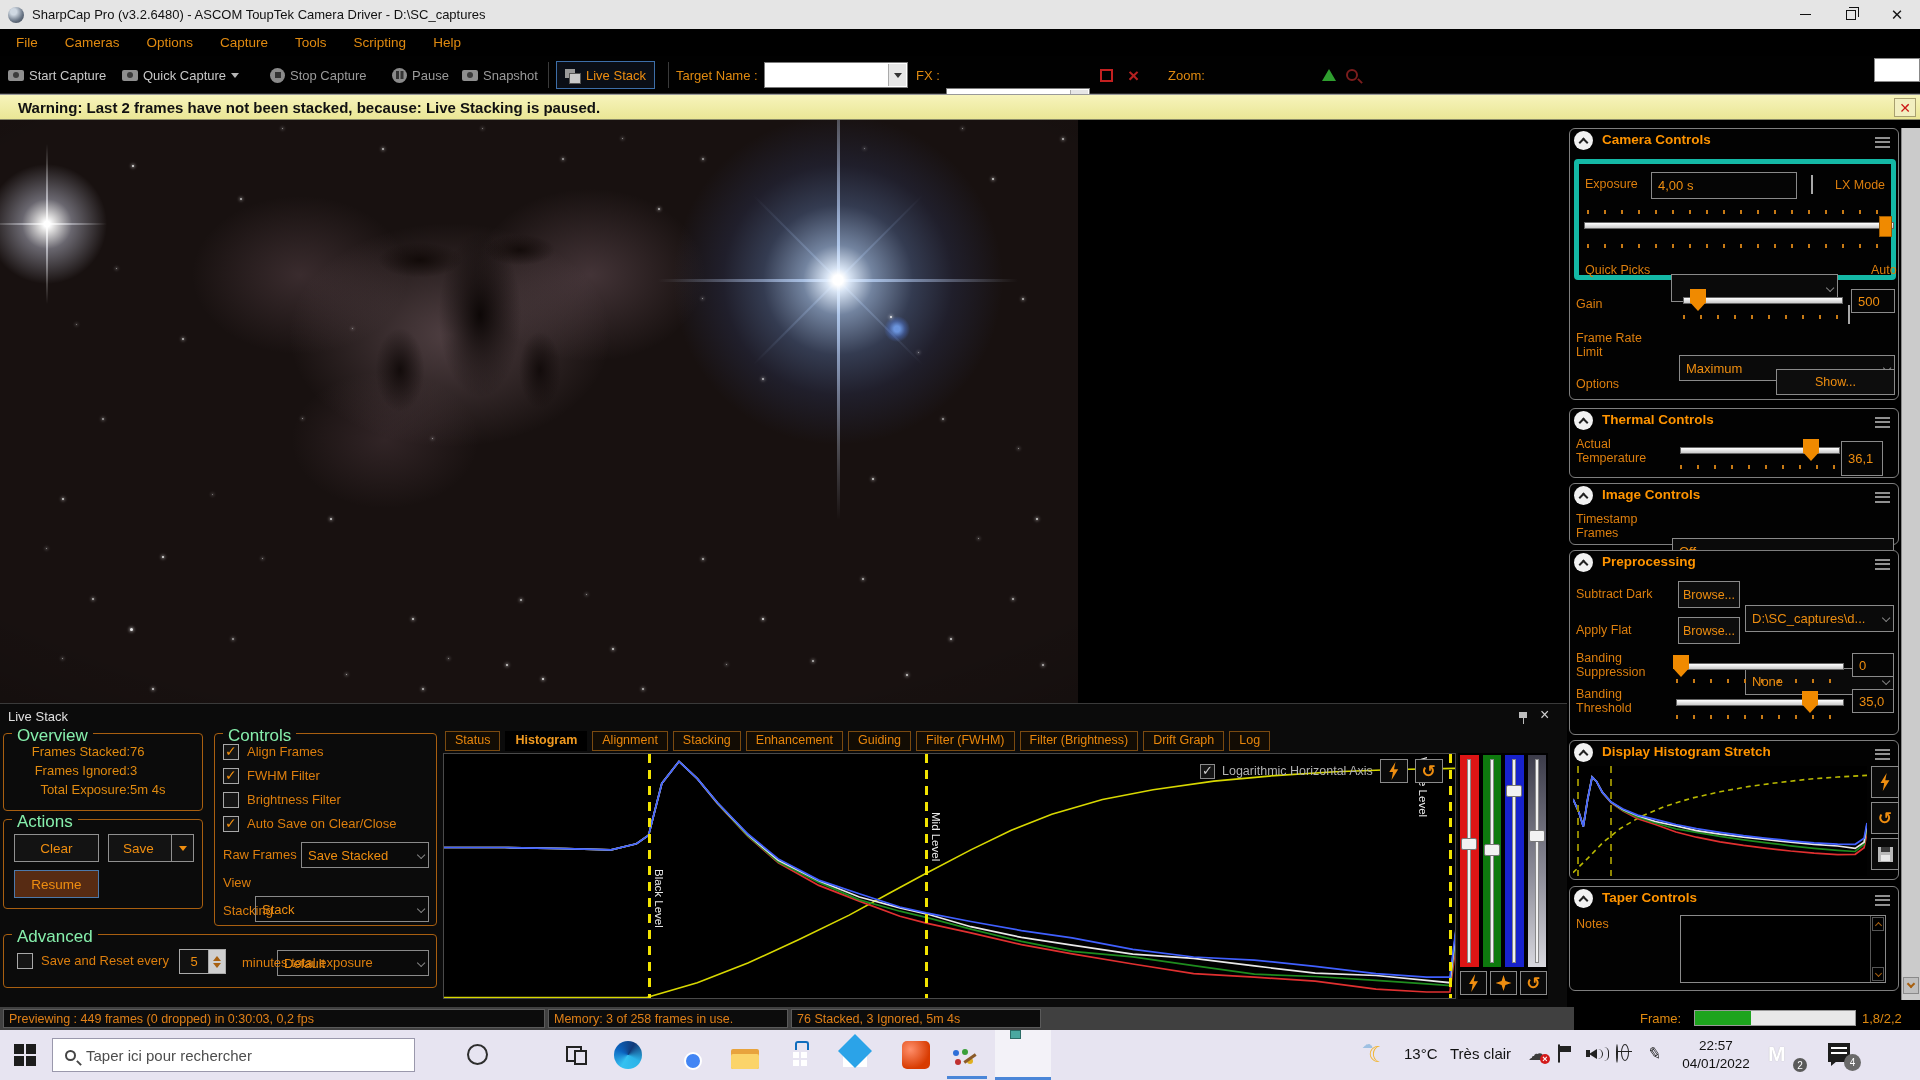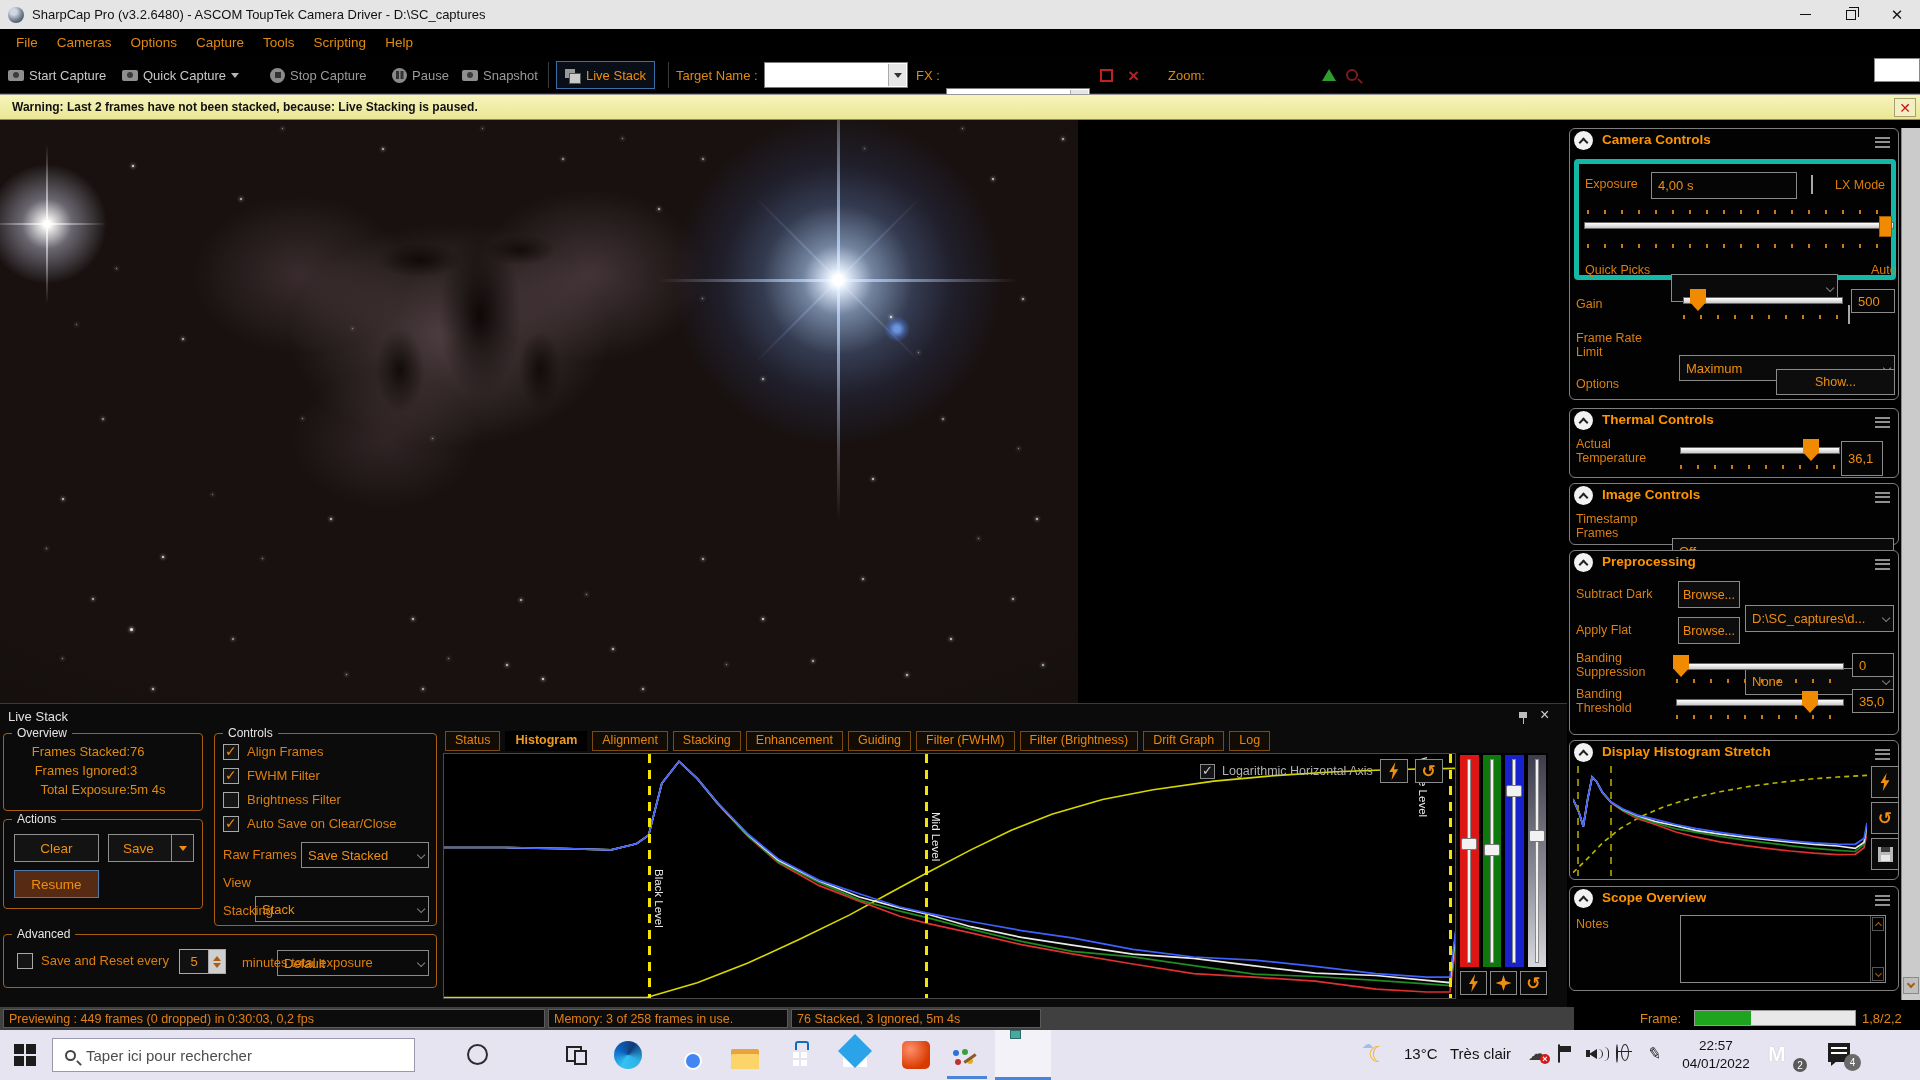--- a/index.html
+++ b/index.html
@@ -10,21 +10,21 @@
   #titlebar{position:absolute;left:0;top:0;width:1920px;height:29px;background:#e5e5e5;display:flex;align-items:center;}
   #applogo{width:16px;height:16px;border-radius:50%;margin:0 8px 0 8px;background:radial-gradient(circle at 35% 30%,#cfd8e2 0 20%,#6a7686 60%,#2c3440 100%);}
   #wintitle{font-size:13px;color:#111;}
   #winbtns{margin-left:auto;display:flex;height:100%;}
   .winbtn{width:46px;height:100%;display:flex;align-items:center;justify-content:center;color:#111;font-size:13px;}
   .ic-min{width:11px;height:1.5px;background:#111;display:inline-block;}
   .ic-max{width:10px;height:10px;border:1.5px solid #111;display:inline-block;position:relative;}
   .ic-max::before{content:"";position:absolute;left:2px;top:-4px;width:9px;height:9px;border:1.5px solid #111;border-left:none;border-bottom:none;}
   .ic-x{font-size:15px;line-height:1;}
   
-  #menubar{position:absolute;left:0;top:29px;width:1920px;height:27px;background:#000;display:flex;align-items:center;padding-left:16px;gap:19px;}
+  #menubar{position:absolute;left:0;top:29px;width:1920px;height:27px;background:#000;display:flex;align-items:center;padding-left:16px;gap:27px;}
   .menu-item{color:#e08a10;font-size:13.5px;cursor:default;}
   
   #toolbar{position:absolute;left:0;top:56px;width:1920px;height:38px;background:#010101;border-bottom:1px solid #2a2a2a;}
   .tbitem{position:absolute;top:0;height:38px;display:flex;align-items:center;gap:5px;font-size:13px;color:#c8c8c8;}
   .tbgray{color:#9a9a9a;}
   .tblab{color:#e08a10;}
   .tbsep{position:absolute;top:6px;width:1px;height:26px;background:#3a3a3a;}
   .ic-cam{width:16px;height:11px;background:#8f8f8f;border-radius:2px;position:relative;}
   .ic-cam::after{content:"";position:absolute;left:5px;top:2.5px;width:6px;height:6px;border-radius:50%;background:#3c3c3c;}
   .ic-circ{width:15px;height:15px;border-radius:50%;background:#8a8a8a;position:relative;}
@@ -39,21 +39,21 @@
   .ddw .dbtn{position:absolute;right:1px;top:1px;bottom:1px;width:18px;background:#e6e6e6;border-left:1px solid #aaa;display:flex;align-items:center;justify-content:center;}
   .ddw .dbtn::after{content:"";width:0;height:0;border-left:4px solid transparent;border-right:4px solid transparent;border-top:5px solid #333;}
   .ic-redrect{width:13px;height:13px;border:2px solid #c32020;}
   .ic-redx{color:#b42020;font-size:19px;font-weight:bold;line-height:1;}
   .ic-greentri{width:0;height:0;border-left:7px solid transparent;border-right:7px solid transparent;border-bottom:12px solid #2f9e2f;}
   .ic-mag{width:12px;height:12px;border:2px solid #7c1d1d;border-radius:50%;position:relative;}
   .ic-mag::after{content:"";position:absolute;left:9px;top:9px;width:6px;height:2px;background:#7c1d1d;transform:rotate(45deg);}
   #tb-endbox{position:absolute;left:1874px;top:2px;width:46px;height:24px;background:#fff;border:1px solid #888;}
   
   #warnbar{position:absolute;left:0;top:94px;width:1920px;height:26px;background:linear-gradient(180deg,#f7f4bc,#eae695);border-top:1px solid #999;border-bottom:1px solid #8a8a6a;display:flex;align-items:center;}
-  #warntext{font-size:12px;font-weight:bold;color:#111;padding-left:12px;}
+  #warntext{font-size:15px;font-weight:bold;color:#111;padding-left:18px;}
   #warnclose{position:absolute;right:4px;top:3px;width:22px;height:19px;background:#f2efc0;border:1px solid #a8a070;display:flex;align-items:center;justify-content:center;color:#cc1515;font-weight:bold;font-size:14px;}
   
   #canvas{position:absolute;left:0;top:120px;width:1567px;height:583px;background:#000;overflow:hidden;}
   #sky{position:absolute;left:0;top:0;width:1078px;height:583px;overflow:hidden;background-color:#181110;
     background-image:
       radial-gradient(ellipse 60px 25px at 420px 140px, rgba(15,8,6,.9), transparent 70%),
       radial-gradient(ellipse 50px 22px at 520px 130px, rgba(15,8,6,.85), transparent 70%),
       radial-gradient(ellipse 35px 60px at 400px 250px, rgba(12,6,5,.85), transparent 70%),
       radial-gradient(ellipse 30px 55px at 540px 250px, rgba(12,6,5,.8), transparent 70%),
       radial-gradient(ellipse 55px 110px at 480px 195px, rgba(10,5,4,.95), transparent 75%),
@@ -117,21 +117,21 @@
   .chevupsm{width:5px;height:5px;border-left:1.5px solid #a86010;border-top:1.5px solid #a86010;transform:rotate(45deg);margin-top:2px;}
   .chevdnsm{width:5px;height:5px;border-right:1.5px solid #a86010;border-bottom:1.5px solid #a86010;transform:rotate(45deg);margin-top:-2px;}
   
   #bottompanel{position:absolute;left:0;top:703px;width:1567px;height:304px;background:#0b0b0b;border-top:1px solid #3a3a3a;}
   #ls-title{position:absolute;left:8px;top:5px;color:#e0e0e0;font-size:13px;}
   #ls-pin{position:absolute;left:1518px;top:8px;width:10px;height:12px;}
   #ls-pin::before{content:"";position:absolute;left:1px;top:0;width:8px;height:6px;background:#bdbdbd;}
   #ls-pin::after{content:"";position:absolute;left:4.5px;top:6px;width:1.5px;height:6px;background:#bdbdbd;}
   #ls-close{position:absolute;left:1540px;top:3px;color:#cfcfcf;font-size:16px;line-height:1;}
   .gbox{position:absolute;border:1px solid #a85f10;border-radius:4px;}
-  .glegend{position:absolute;left:8px;top:-8px;background:#0b0b0b;padding:0 5px;color:#e5e5e5;font-size:12px;}
+  .glegend{position:absolute;left:8px;top:-8px;background:#0b0b0b;padding:0 5px;color:#86efac;font-size:17px;}
   .ovrow{display:flex;font-size:13px;color:#e08a10;margin:4px 0 0 8px;}
   .ovrow .l{width:118px;text-align:right;}
   .btn-dark{background:#131313;border:1px solid #909090;color:#ef8e10;font-size:13.5px;display:flex;align-items:center;justify-content:center;position:absolute;}
   #resume-btn{background:#572b13;border:1px solid #4d79ab;}
   .savearrow{position:absolute;right:0;top:0;bottom:0;width:22px;border-left:1px solid #909090;display:flex;align-items:center;justify-content:center;}
   .savearrow::after{content:"";width:0;height:0;border-left:4px solid transparent;border-right:4px solid transparent;border-top:5px solid #ef8e10;}
   .cbrow{position:absolute;display:flex;align-items:center;gap:8px;}
   .cbrow .lab{font-size:13px;}
   .ddrow-lab{position:absolute;color:#dd7f0e;font-size:13px;}
   .spin{position:absolute;display:flex;}
@@ -544,21 +544,21 @@
       <div class="sbtncol" style="top:97px">
           <span class="ic-floppy"></span>
         </div>
     </div>
 
     <div class="panel" id="p-scope" style="top:766px;height:105px">
       <div class="phead">
           <span class="pcollapse">
             <span class="chevup"></span>
           </span>
-          <span class="ptitle">Scope Overview</span>
+          <span class="ptitle">Taper Controls</span>
           <span class="pmenu">
             <i></i>
             <i></i>
             <i></i>
           </span>
         </div>
       <span class="lab abs" style="left:6px;top:30px">Notes</span>
       <div id="notesbox">
         <div class="nscroll">
           <span class="nbtn" style="top:1px">

